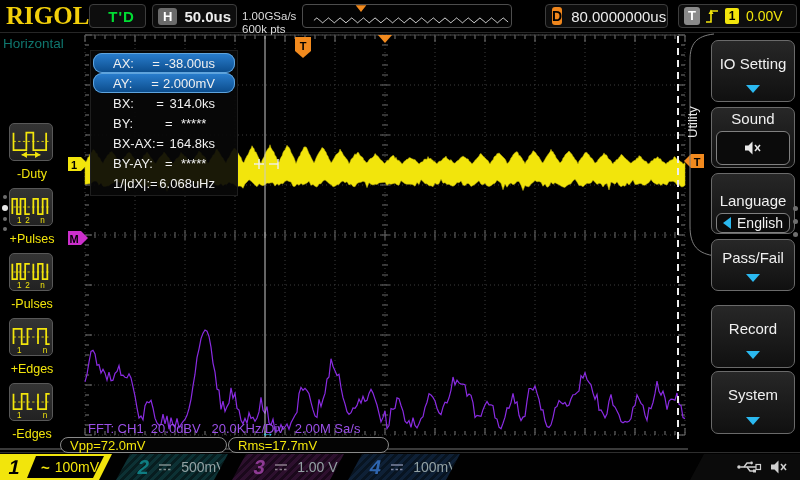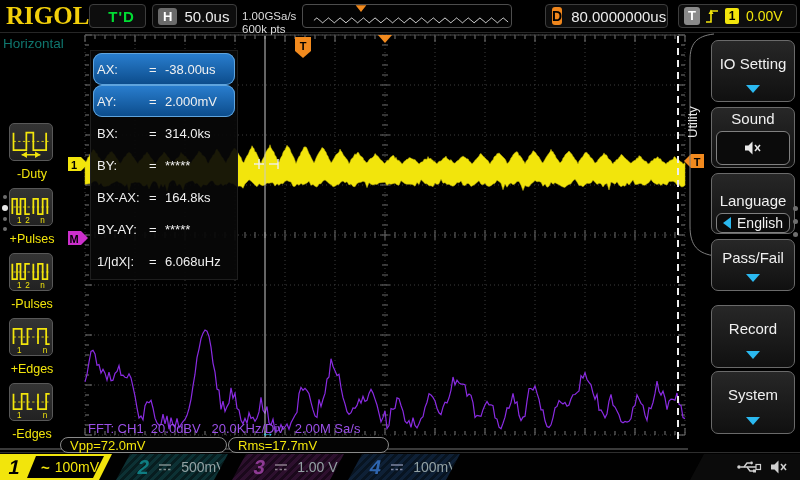--- a/index.html
+++ b/index.html
@@ -9,21 +9,21 @@
 
   
   .topbar{position:absolute;left:0;top:0;width:800px;height:32px;background:#000;border-bottom:1px solid #262626;}
   .brand{position:absolute;left:6px;top:2px;font-size:25px;font-weight:bold;color:#f2cf0a;
          font-family:"Liberation Serif",serif;letter-spacing:0px;}
   .tbox-frame{position:absolute;top:4px;height:24px;background:#0d0d0d;border:1px solid #3d3d3d;border-radius:4px;
               display:flex;align-items:center;box-sizing:border-box;padding-left:8px;}
   .tstat{left:89px;width:57px;justify-content:center;color:#00dd33;font-weight:bold;font-size:15px;letter-spacing:1px;}
   .hbox{left:152px;width:85px;padding:0 5px;gap:7px;}
   .hkey{background:#6b6b6b;color:#fff;font-weight:bold;font-size:13px;border-radius:3px;padding:1px 5px;}
-  .hval{color:#ececec;font-size:15px;}
+  .hval{color:#ececec;font-size:15px;font-weight:bold;}
   .srate{position:absolute;left:242px;top:10px;color:#dcdcdc;font-size:11.5px;line-height:13px;}
   .preview{left:302px;width:210px;background:#030303;border:1px solid #4d4d4d;}
   .dbox{left:545px;width:123px;padding:0 6px;gap:9px;justify-content:flex-start;}
   .dkey{background:#f0861c;color:#000;font-weight:bold;font-size:14px;border-radius:3px;width:18px;height:18px;
         text-align:center;line-height:18px;}
   .dval{color:#ececec;font-size:15px;}
   .trgbox{left:678px;width:119px;padding:0 5px;gap:5px;}
   .tkey{background:#8a8a8a;color:#fff;font-weight:bold;font-size:13px;border-radius:3px;width:16px;height:18px;
         text-align:center;line-height:18px;}
   .chbadge{background:#f2e50c;color:#000;font-weight:bold;font-size:12px;border-radius:2px;width:14px;height:16px;
@@ -35,21 +35,21 @@
   .lmenu-title{position:absolute;left:3px;top:4px;color:#0f766e;font-size:13.5px;}
   .lbtn{position:absolute;left:9px;width:46px;cursor:pointer;}
   .lbtn .licon{width:44px;height:38px;background:linear-gradient(#343434,#222);border:1px solid #585858;
                border-radius:5px;box-sizing:border-box;}
   .lbtn .llabel{width:46px;text-align:center;color:#f2e50c;font-size:12.5px;margin-top:2px;}
   .pagedot{position:absolute;border-radius:50%;background:#6e6e6e;}
 
   
   .cursor-panel{position:absolute;left:90px;top:50px;width:142px;background:rgba(8,8,8,0.92);
                 border:1px solid #1e1e1e;padding:2px 2px;z-index:5;}
-  .crow{display:flex;height:32px;align-items:center;font-size:13px;color:#f0f0f0;padding:0 4px;}
+  .crow{display:flex;height:20px;align-items:center;font-size:13px;color:#f0f0f0;padding:0 20px;}
   .crow .clabel{width:52px;}
   .crow .ceq{width:16px;}
   .crow .cval{flex:1;}
   .crow.hl{background:linear-gradient(#2a7fd0,#0b4b8a);border-radius:9px;box-shadow:inset 0 0 0 1px #5fa4dd;}
 
   
   .fft-status{position:absolute;left:88px;top:421px;color:#9b4fe8;font-size:13px;white-space:pre;z-index:4;}
   .fft-pos-arrow{position:absolute;left:261px;top:425px;color:#35d0f0;font-size:13px;font-weight:bold;z-index:6;}
   .meas{position:absolute;top:437px;height:16px;background:#040404;border:1px solid #8a8a8a;border-radius:8px;
         color:#f2e50c;font-size:13px;line-height:15px;padding:0 9px;box-sizing:border-box;z-index:6;}

